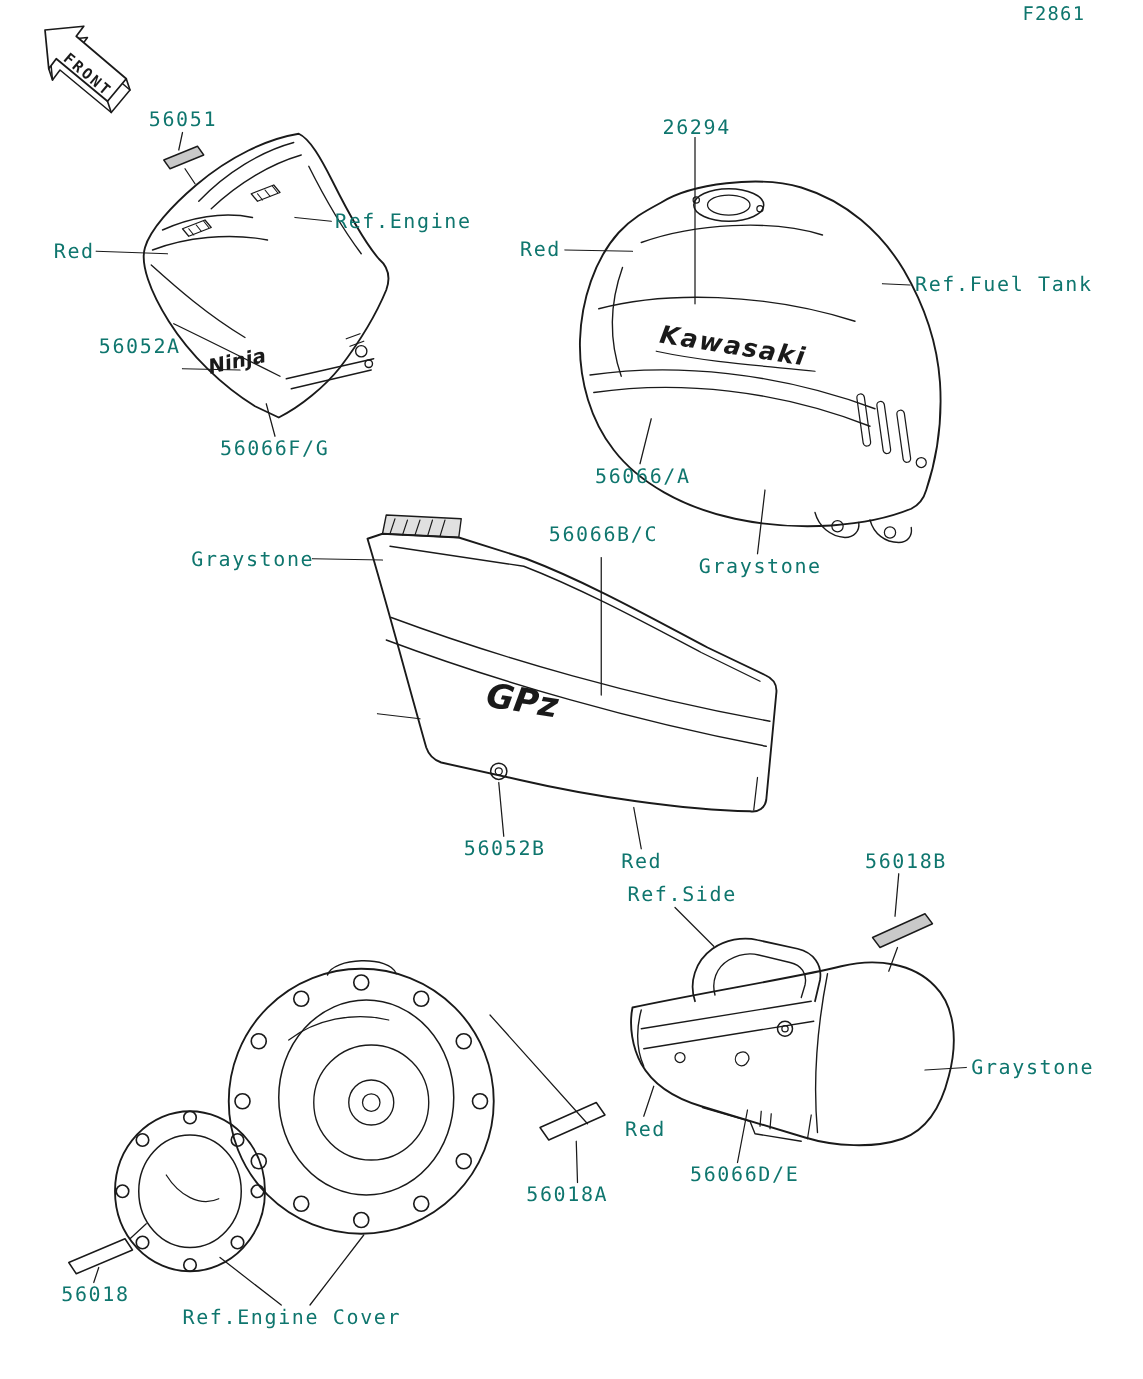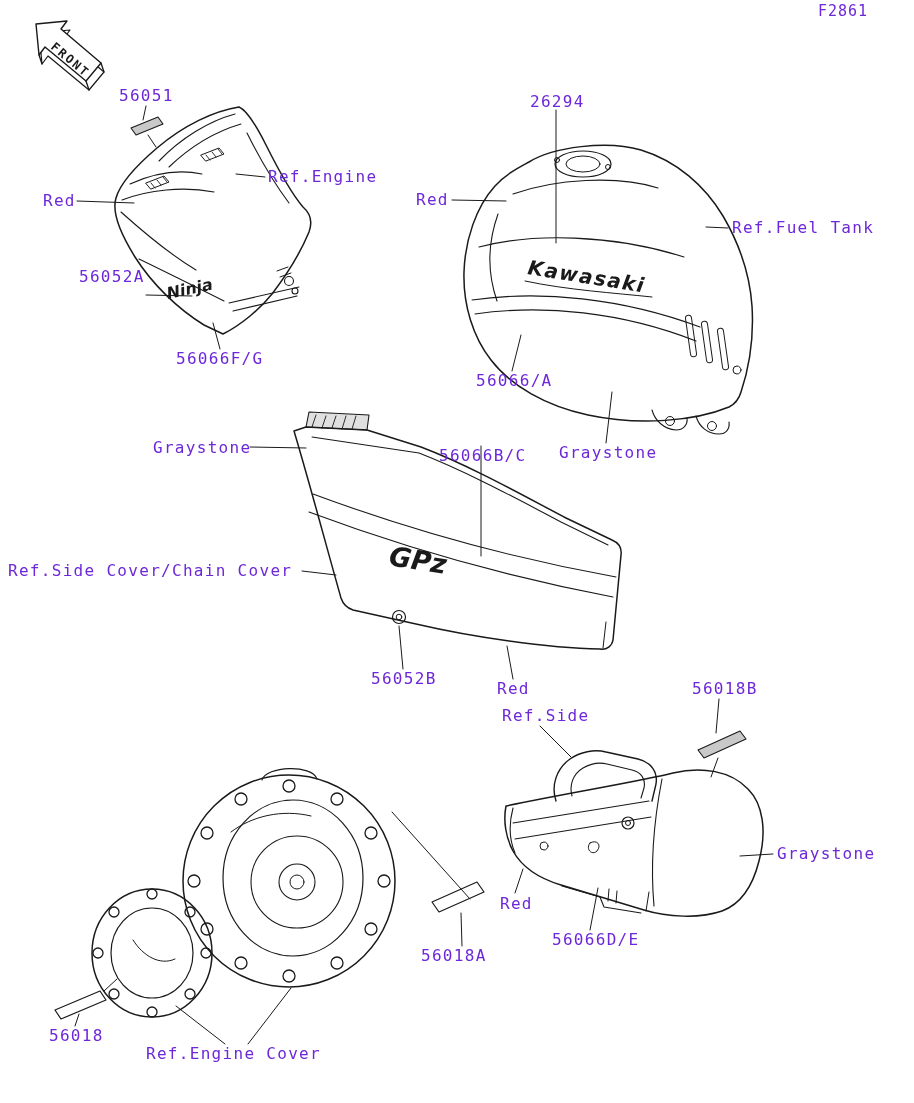--- a/index.html
+++ b/index.html
@@ -8,21 +8,21 @@
     width:914px;height:1103px;
     background:#ffffff;
     font-family:"DejaVu Sans Mono","Liberation Mono",monospace;
     overflow:hidden;
   }
   .art{position:absolute;left:0;top:0;}
   .lbl{
     position:absolute;
     font-size:16px;
     letter-spacing:1.3px;
-    color:#6d28d9;
+    color:#0f766e;
     white-space:nowrap;
     line-height:1;
   }
   .code{font-size:15px;letter-spacing:1px;}
   svg text{fill:#1a1a1a;}
   .script{font-style:italic;font-weight:bold;font-family:"DejaVu Sans","Liberation Sans",sans-serif;}
   .frontTxt{font-weight:bold;font-size:12px;letter-spacing:2px;font-family:"DejaVu Sans Mono",monospace;}
 </style>
 </head>
 <body>
@@ -189,22 +189,21 @@
   <div class="lbl" style="left:79px;top:269px">56052A</div>
   <div class="lbl" style="left:176px;top:351px">56066F/G</div>
 
   <div class="lbl" style="left:530px;top:94px">26294</div>
   <div class="lbl" style="left:416px;top:192px">Red</div>
   <div class="lbl" style="left:732px;top:220px">Ref.Fuel Tank</div>
   <div class="lbl" style="left:476px;top:373px">56066/A</div>
   <div class="lbl" style="left:559px;top:445px">Graystone</div>
 
   <div class="lbl" style="left:153px;top:440px">Graystone</div>
-  <div class="lbl" style="left:439px;top:448px">56066B/C</div>
-  <div class="lbl" style="left:8px;top:563px">Ref.Side Cover/Chain Cover</div>
+  <div class="lbl" style="left:439px;top:420px">56066B/C</div>
   <div class="lbl" style="left:371px;top:671px">56052B</div>
   <div class="lbl" style="left:497px;top:681px">Red</div>
 
   <div class="lbl" style="left:692px;top:681px">56018B</div>
   <div class="lbl" style="left:502px;top:708px">Ref.Side</div>
   <div class="lbl" style="left:777px;top:846px">Graystone</div>
   <div class="lbl" style="left:500px;top:896px">Red</div>
   <div class="lbl" style="left:552px;top:932px">56066D/E</div>
 
   <div class="lbl" style="left:421px;top:948px">56018A</div>

